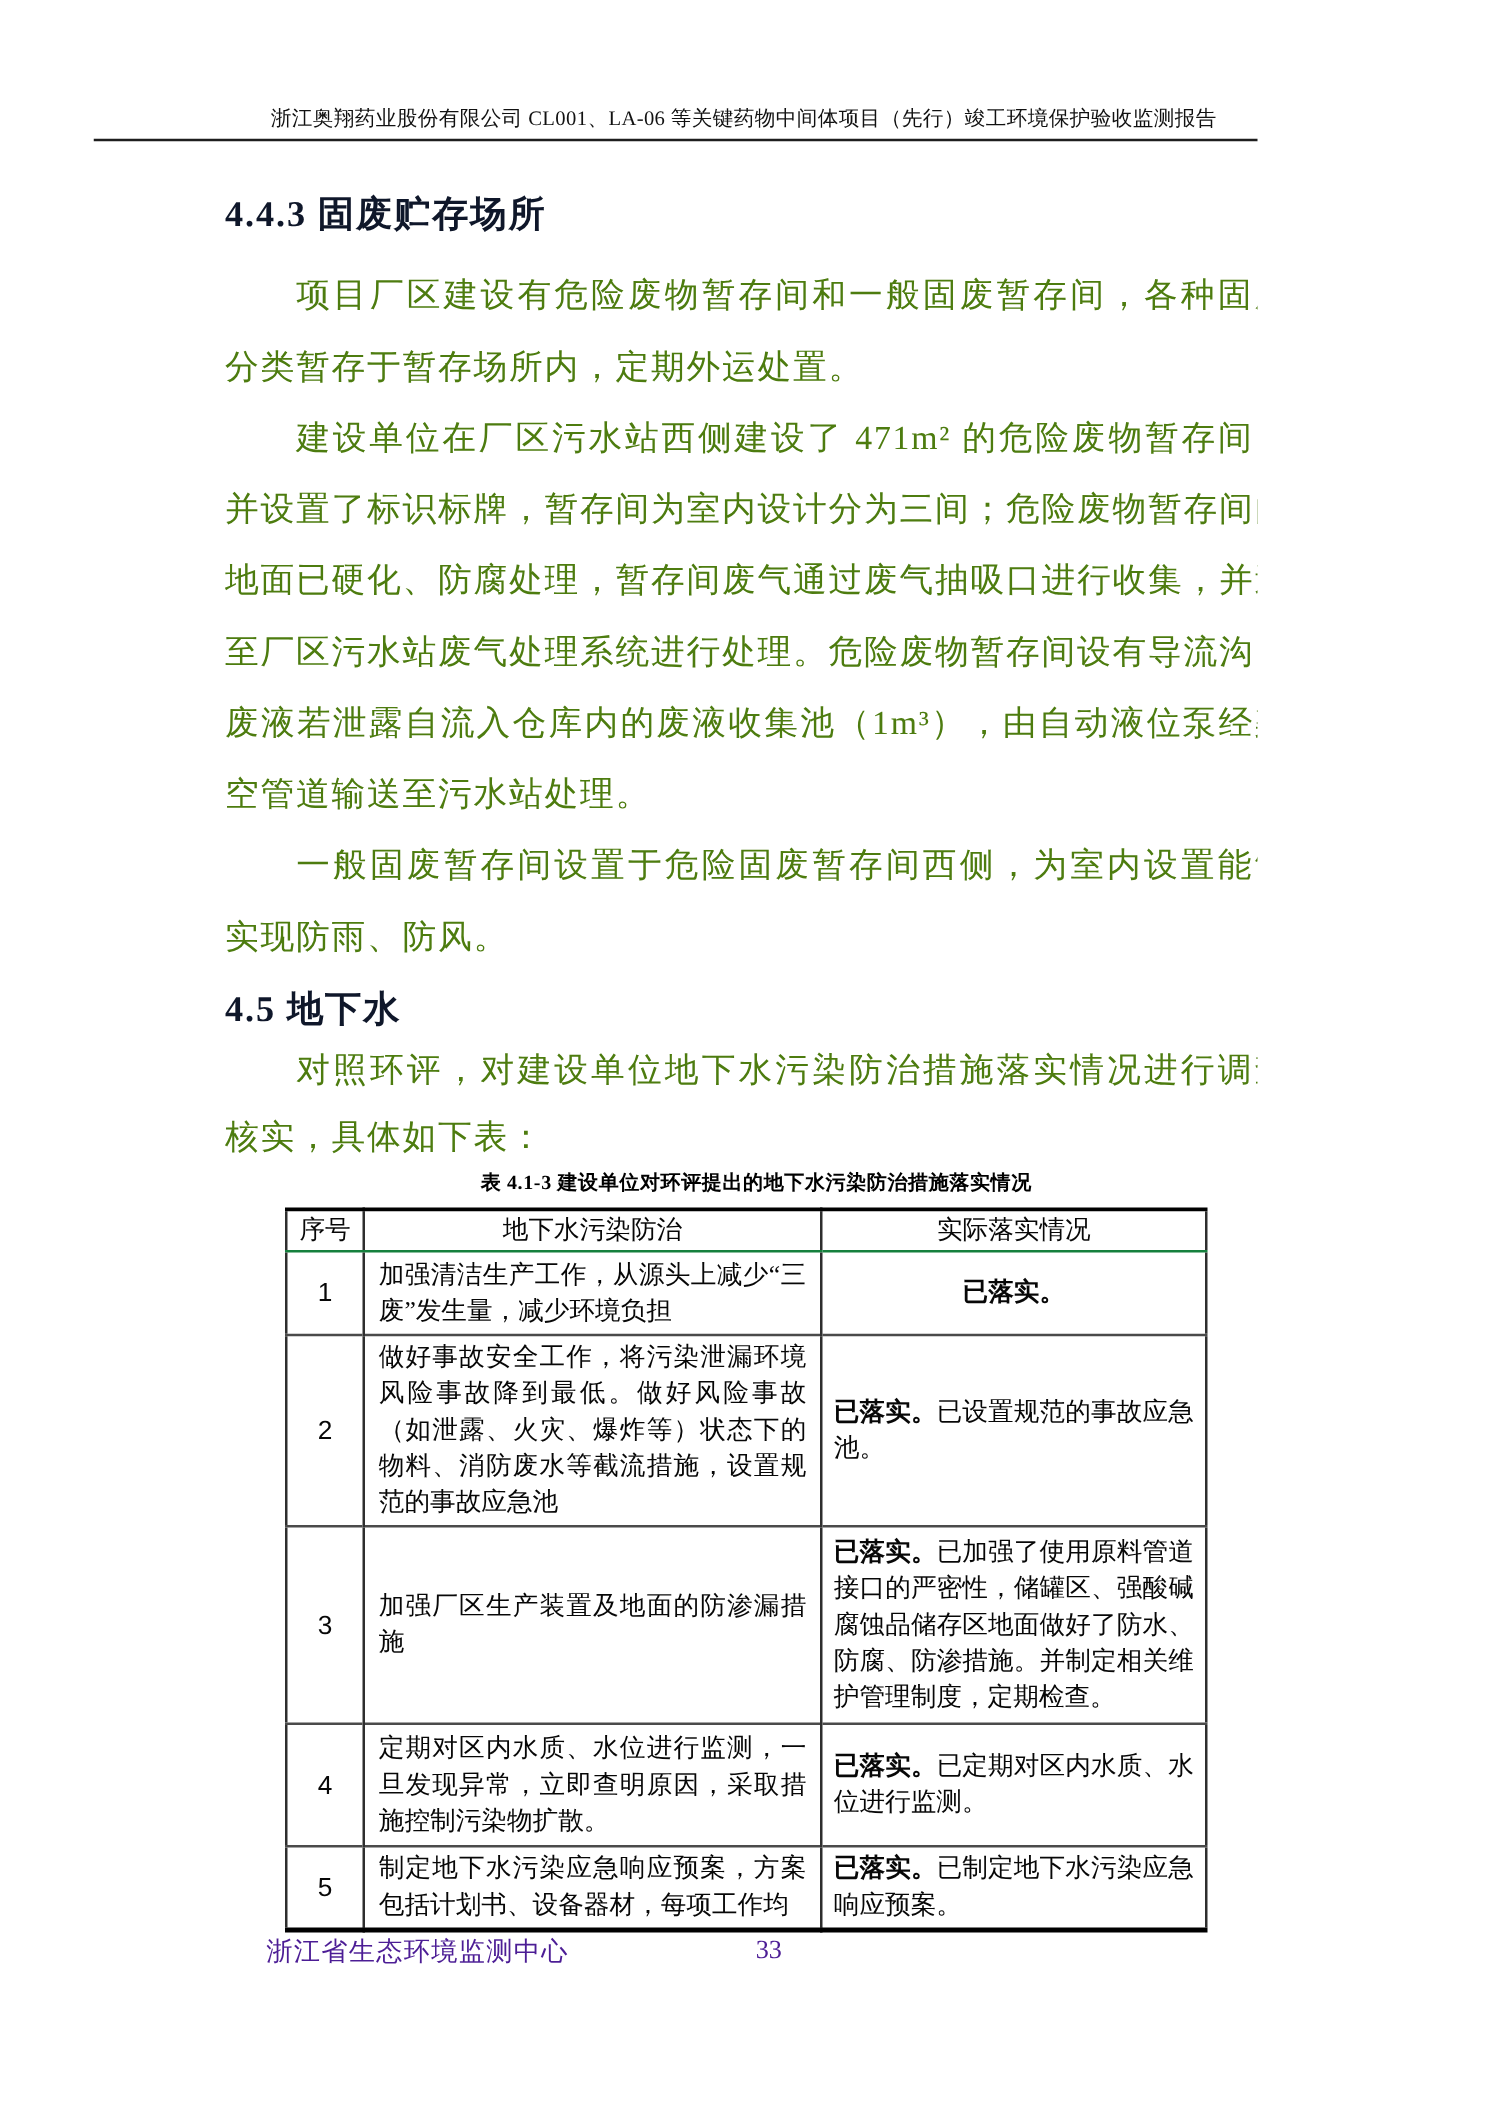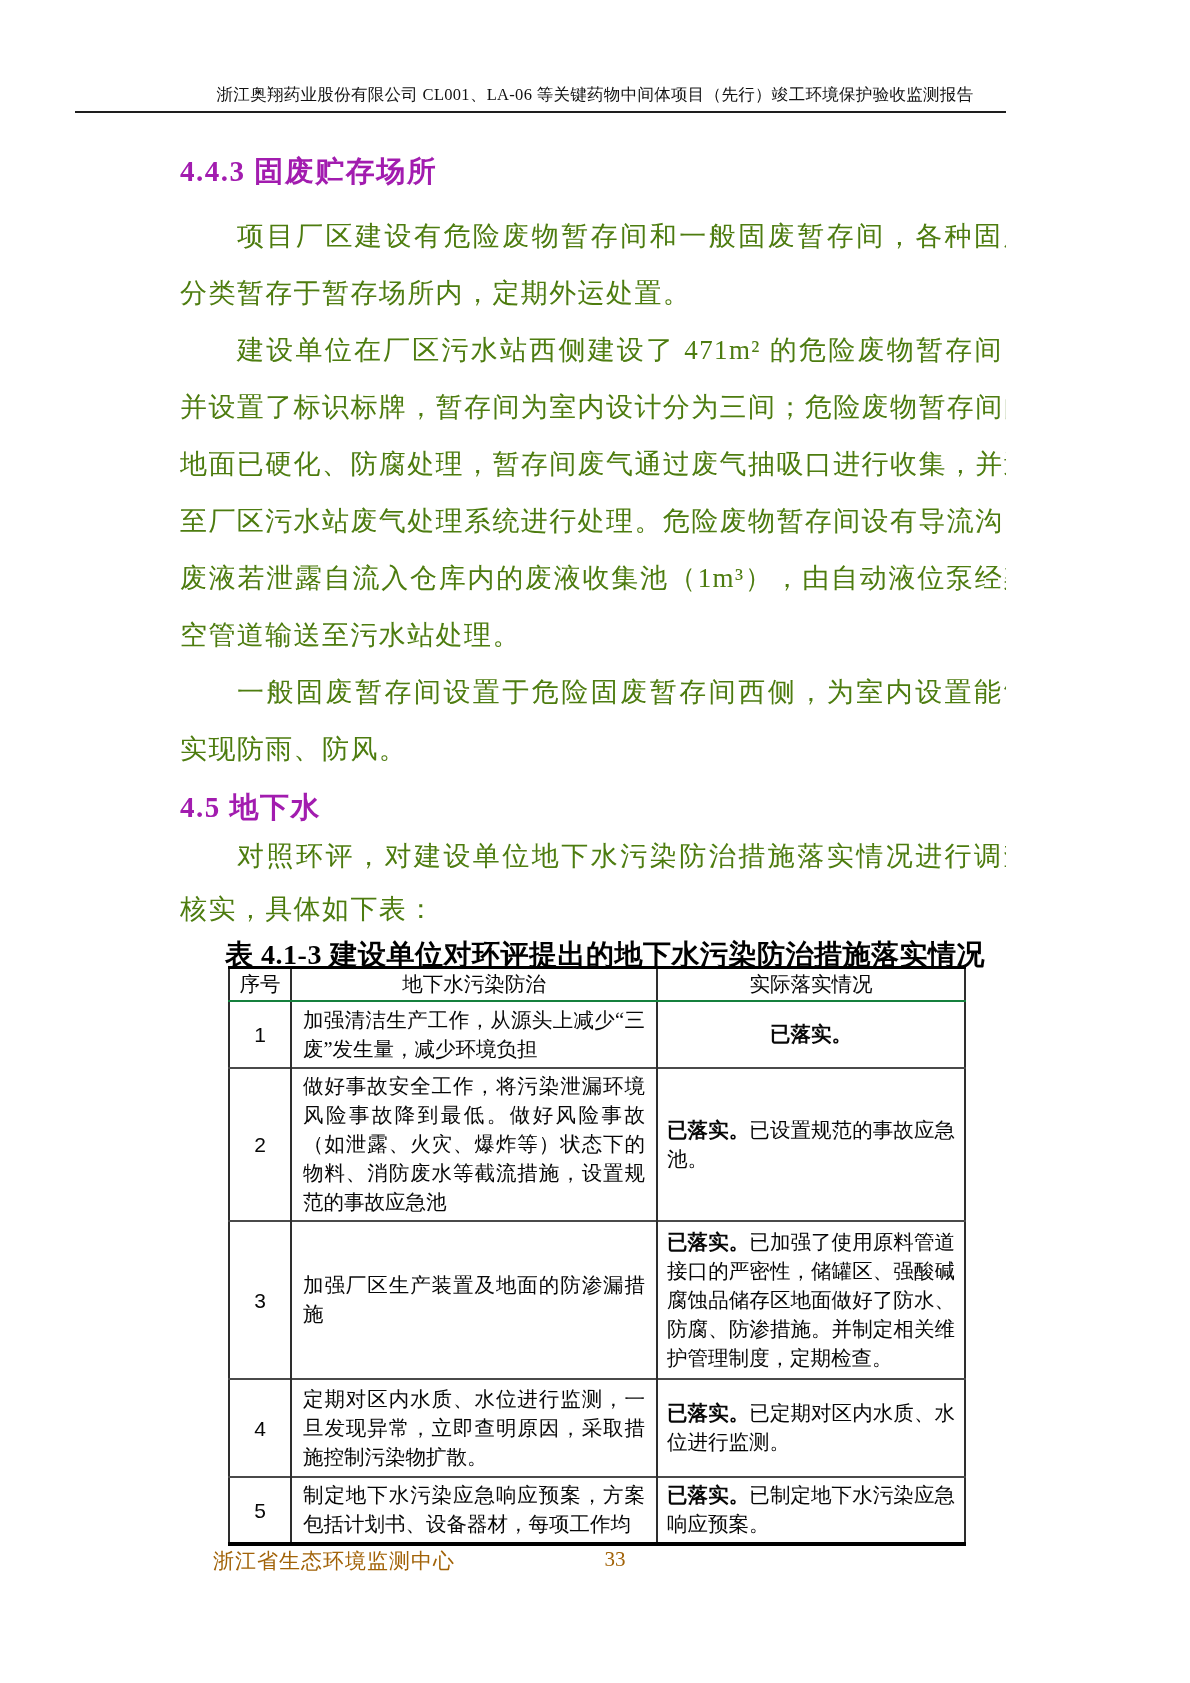--- a/index.html
+++ b/index.html
@@ -11,36 +11,36 @@
   }
   .header-text {
     position:absolute; top:84px; left:0; width:1190px; text-align:center;
     font-size:16.5px; letter-spacing:0.3px; color:#111; white-space:nowrap;
   }
   .header-rule {
     position:absolute; top:111px; left:75px; width:1040px; height:2px; background:#1e1e1e;
   }
   .h1 {
     position:absolute; left:180px; font-weight:bold; font-size:29px;
-    letter-spacing:1.5px; color:#a21caf; white-space:nowrap;
+    letter-spacing:1.5px; color:#0f172a; white-space:nowrap;
   }
   #h443 { top:152px; }
   #h45  { top:788px; }
   .para {
     position:absolute; left:180px; width:852px; font-size:27px; line-height:57px;
     letter-spacing:1.4px; text-align:justify; text-justify:inter-ideograph; color:#4d7c0f;
   }
   .indent { text-indent:57px; }
   #p1 { top:208px; }
   #p2 { top:322px; }
   #p3 { top:664px; }
   #p4 { top:830px; line-height:53px; }
   .caption {
     position:absolute; top:936px; left:170px; width:870px; text-align:center;
-    font-weight:bold; font-size:28px; letter-spacing:0.5px; white-space:nowrap;
+    font-weight:bold; font-size:16px; letter-spacing:0.5px; white-space:nowrap;
   }
   table#measures {
     position:absolute; top:966px; left:228px; width:736px;
     border-collapse:collapse; table-layout:fixed;
     font-size:20.5px; line-height:29px; color:#070707;
     border-top:3px solid #000; border-bottom:4px solid #000;
     border-left:2px solid #2e2e2e; border-right:2px solid #2e2e2e;
   }
   #measures col.w-no      { width:62px; }
   #measures col.w-measure { width:366px; }
@@ -61,21 +61,21 @@
   #measures td.c-status  { text-align:justify; text-justify:inter-ideograph; padding:3px 9px; }
   #measures td.c-status.center { text-align:center; }
   #measures .b { font-weight:bold; }
   #measures tbody tr:nth-child(1) td { height:67px; }
   #measures tbody tr:nth-child(2) td { height:149px; }
   #measures tbody tr:nth-child(3) td { height:158px; }
   #measures tbody tr:nth-child(4) td { height:98px; }
   #measures tbody tr:nth-child(5) td { height:58px; }
   .footer {
     position:absolute; top:1547px; left:180px; width:850px; height:28px;
-    font-size:21px; letter-spacing:1px; color:#a16207;
+    font-size:21px; letter-spacing:1px; color:#4c1d95;
   }
   .footer-org { position:absolute; left:33px; top:0; white-space:nowrap; }
   .footer-page { position:absolute; left:405px; top:0; width:60px; text-align:center; letter-spacing:0; }
 </style>
 </head>
 <body>
 
 <div id="page">
 
   <div class="header-text">浙江奥翔药业股份有限公司 CL001、LA-06 等关键药物中间体项目（先行）竣工环境保护验收监测报告</div>

